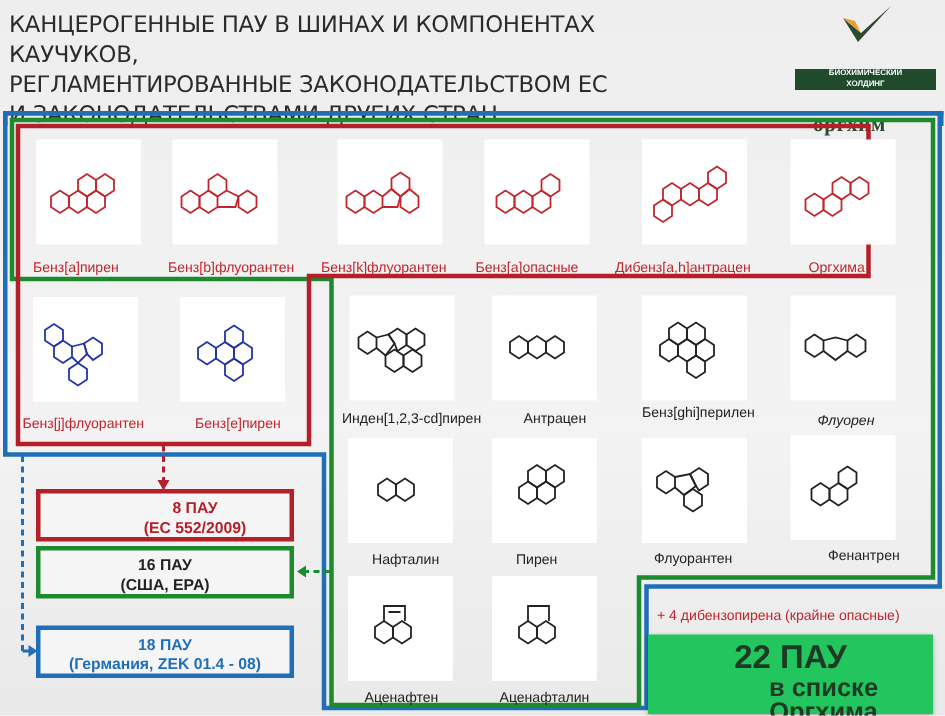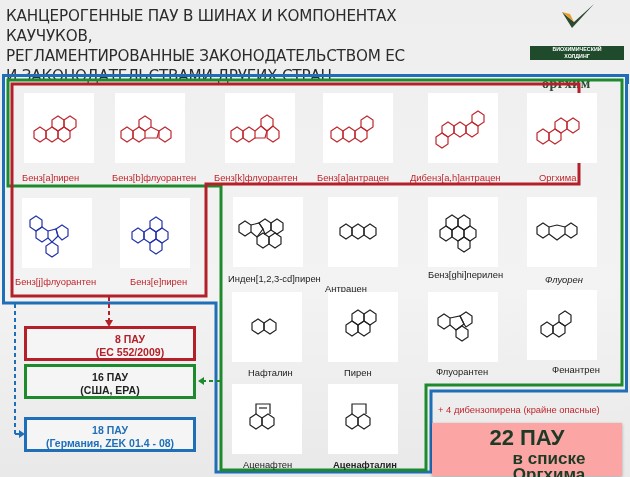--- a/index.html
+++ b/index.html
@@ -26,21 +26,21 @@
   .card svg { width:62px; height:54px; }
   .lbl { position:absolute; font-size:9.4px; text-align:center; white-space:nowrap; }
   .lbl.r { color:#c0262d; }
   .lbl.k { color:#222; }
   .box {
     position:absolute; box-sizing:border-box; background:#f5f5f5; text-align:center;
     font-weight:bold; font-size:10.5px; line-height:13px; padding-top:4px;
   }
   .note { position:absolute; left:438px; top:404px; font-size:9.4px; color:#c0262d; white-space:nowrap; }
   .total {
-    position:absolute; left:432px; top:423px; width:190px; height:53px; background:#fca5a5;
+    position:absolute; left:432px; top:423px; width:190px; height:53px; background:#22c55e;
     box-shadow:0 1px 3px rgba(0,0,0,0.3); text-align:center;
   }
   .total .big { font-size:22px; font-weight:bold; color:#1c3a24; line-height:26px; margin-top:2px; }
   .total .small { font-size:17px; font-weight:bold; color:#1c3a24; line-height:16px;margin-left:44px; }
   .arrow { position:absolute; }
 </style>
 </head>
 <body>
 
 <div class="title">КАНЦЕРОГЕННЫЕ ПАУ В ШИНАХ И КОМПОНЕНТАХ КАУЧУКОВ,
@@ -111,21 +111,21 @@
 <div class="lbl r" style="left:214px;top:172px;">Бенз[k]флуорантен</div>
 
 <div class="card" style="left:323px;top:93px;">
   <svg viewBox="0 0 62 54" fill="none" stroke="#c0262d" stroke-width="1.2">
     <polygon points="4,30 10,26 16,30 16,37 10,41 4,37"></polygon>
       <polygon points="16,30 22,26 28,30 28,37 22,41 16,37"></polygon>
       <polygon points="28,30 34,26 40,30 40,37 34,41 28,37"></polygon>
       <polygon points="34,26 34,19 40,15 46,19 46,26 40,30"></polygon>
   </svg>
 </div>
-<div class="lbl r" style="left:317px;top:172px;">Бенз[a]антрацен</div>
+<div class="lbl r" style="left:317px;top:172px;">Бенз[a]опасные</div>
 
 <div class="card" style="left:428px;top:93px;">
   <svg viewBox="0 0 62 54" fill="none" stroke="#c0262d" stroke-width="1.2">
     <polygon points="4,36 10,32 16,36 16,43 10,47 4,43"></polygon>
       <polygon points="10,32 10,25 16,21 22,25 22,32 16,36"></polygon>
       <polygon points="22,25 28,21 34,25 34,32 28,36 22,32"></polygon>
       <polygon points="34,25 40,21 46,25 46,32 40,36 34,32"></polygon>
       <polygon points="40,21 40,14 46,10 52,14 52,21 46,25"></polygon>
   </svg>
 </div>
@@ -175,21 +175,21 @@
 </div>
 <div class="lbl k" style="left:228px;top:273px;">Инден[1,2,3-cd]пирен</div>
 
 <div class="card" style="left:328px;top:197px;">
   <svg viewBox="0 0 62 54" fill="none" stroke="#222" stroke-width="1.2">
     <polygon points="8,23 14,19 20,23 20,30 14,34 8,30"></polygon>
       <polygon points="20,23 26,19 32,23 32,30 26,34 20,30"></polygon>
       <polygon points="32,23 38,19 44,23 44,30 38,34 32,30"></polygon>
   </svg>
 </div>
-<div class="lbl k" style="left:325px;top:273px;margin-top:10px;">Антрацен</div>
+<div class="lbl k" style="left:349px;top:273px;">Антрацен</div>
 
 <div class="card" style="left:428px;top:197px;">
   <svg viewBox="0 0 62 54" fill="none" stroke="#222" stroke-width="1.2">
     <polygon points="14,14 20,10 26,14 26,21 20,25 14,21"></polygon>
       <polygon points="26,14 32,10 38,14 38,21 32,25 26,21"></polygon>
       <polygon points="8,25 14,21 20,25 20,32 14,36 8,32"></polygon>
       <polygon points="20,25 26,21 32,25 32,32 26,36 20,32"></polygon>
       <polygon points="32,25 38,21 44,25 44,32 38,36 32,32"></polygon>
       <polygon points="26,36 32,32 38,36 38,43 32,47 26,43"></polygon>
   </svg>
@@ -253,21 +253,21 @@
 </div>
 <div class="lbl k" style="left:243px;top:459px;">Аценафтен</div>
 
 <div class="card" style="left:328px;top:384px;">
   <svg viewBox="0 0 62 54" fill="none" stroke="#222" stroke-width="1.2">
     <polyline points="20,22 20,12 34,12 34,22"></polyline>
       <polygon points="14,26 20,22 26,26 26,33 20,37 14,33"></polygon>
       <polygon points="26,26 32,22 38,26 38,33 32,37 26,33"></polygon>
   </svg>
 </div>
-<div class="lbl k" style="left:333px;top:459px;font-weight:bold;">Аценафталин</div>
+<div class="lbl k" style="left:333px;top:459px;">Аценафталин</div>
 
 <div class="box" style="left:24px;top:326px;width:172px;height:35px;border:3px solid #b4202a;color:#b4202a;padding-left:40px;">
   <div>8 ПАУ</div>
   <div>(ЕС 552/2009)</div>
 </div>
 <div class="box" style="left:24px;top:364px;width:172px;height:35px;border:3px solid #1e8a2e;color:#222;">
   <div>16 ПАУ</div>
   <div>(США, EPA)</div>
 </div>
 <div class="box" style="left:24px;top:417px;width:172px;height:35px;border:3px solid #1f6fb8;color:#1f6fb8;">

